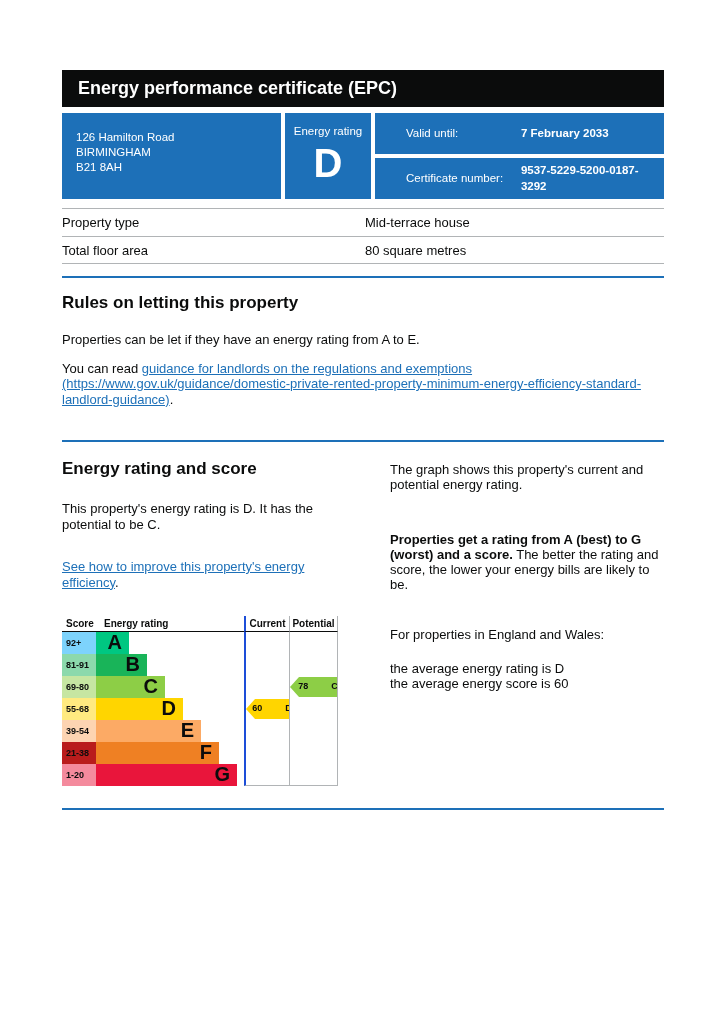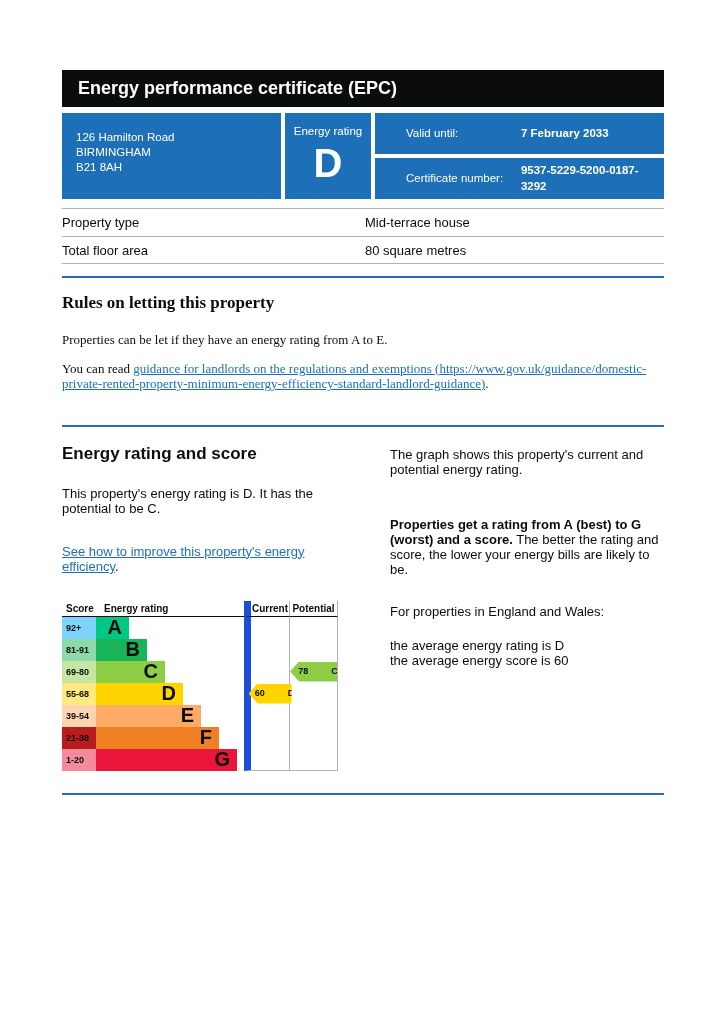--- a/index.html
+++ b/index.html
@@ -31,44 +31,44 @@
   .prop-row { display:flex; padding:6px 0 5px; border-bottom:1px solid #b1b4b6; }
   .p-label { width:303px; }
 
   hr.blue-rule { border:none; border-top:2px solid #1d70b8; }
   .rule-1 { margin-top:12px; }
   .rule-2 { margin-top:33px; }
   .rule-3 { margin-top:22px; }
 
   a { color:#1d70b8; text-decoration:underline; cursor:pointer; }
 
-  .rules-section { margin-top:15px;font-family:Liberation Serif, serif; }
+  .rules-section { margin-top:15px; }
   h2 { font-size:17px; line-height:19px; font-weight:bold; }
   .rules-section .para-1 { margin-top:20px; }
   .rules-section .para-2 { margin-top:13px; max-width:595px; }
 
   
   .two-col { display:flex; margin-top:17px; }
   .left-col { width:280px; }
   .right-col { width:274px; margin-left:48px; line-height:15px; }
   .left-col .para-1 { margin-top:23px; }
   .left-col .para-link { margin-top:27px; }
   .right-col .rp-1 { margin-top:3px; }
   .right-col .rp-2 { margin-top:40px; }
-  .right-col .rp-3 { margin-top:27px; }
+  .right-col .rp-3 { margin-top:35px; }
   .right-col .rp-4 { margin-top:19px; }
 
   
   .epc-chart { margin-top:26px; width:276px; }
   .chart-row { display:flex; height:22px; }
   .chart-row.head { height:16px; }
   .cell { flex:none; }
   .c-score { width:34px; padding-left:4px; font-size:9px; font-weight:bold; line-height:22px; }
   .c-bar { width:148px; }
-  .c-cur { width:45px; border-left:7px solid #1d4ed8; display:flex; align-items:center; justify-content:center; }
+  .c-cur { width:45px; border-left:2px solid #1d4ed8; display:flex; align-items:center; justify-content:center; }
   .c-pot { width:49px; border-left:1px solid #b1b4b6; border-right:1px solid #b1b4b6; display:flex; align-items:center; justify-content:center; }
   .head .cell { border-bottom:1px solid #0b0c0c; font-size:10px; font-weight:bold; line-height:15px; }
   .head .c-score { padding-left:4px; }
   .head .c-bar { padding-left:8px; }
   .head .c-cur, .head .c-pot { justify-content:center; }
   .row-last .c-cur, .row-last .c-pot { border-bottom:1px solid #b1b4b6; }
   .band-bar { display:block; height:22px; font-size:20px; font-weight:bold; line-height:21px; text-align:right; padding-right:7px; color:#0b0c0c; }
   .arrow { height:20px; display:flex; align-items:center; justify-content:center; gap:23px; padding-left:9px; font-size:9px; font-weight:bold; color:#0b0c0c; clip-path:polygon(9px 0, 100% 0, 100% 100%, 9px 100%, 0 50%); }
   .arrow-cur { width:43px; }
   .arrow-pot { width:47px; }

